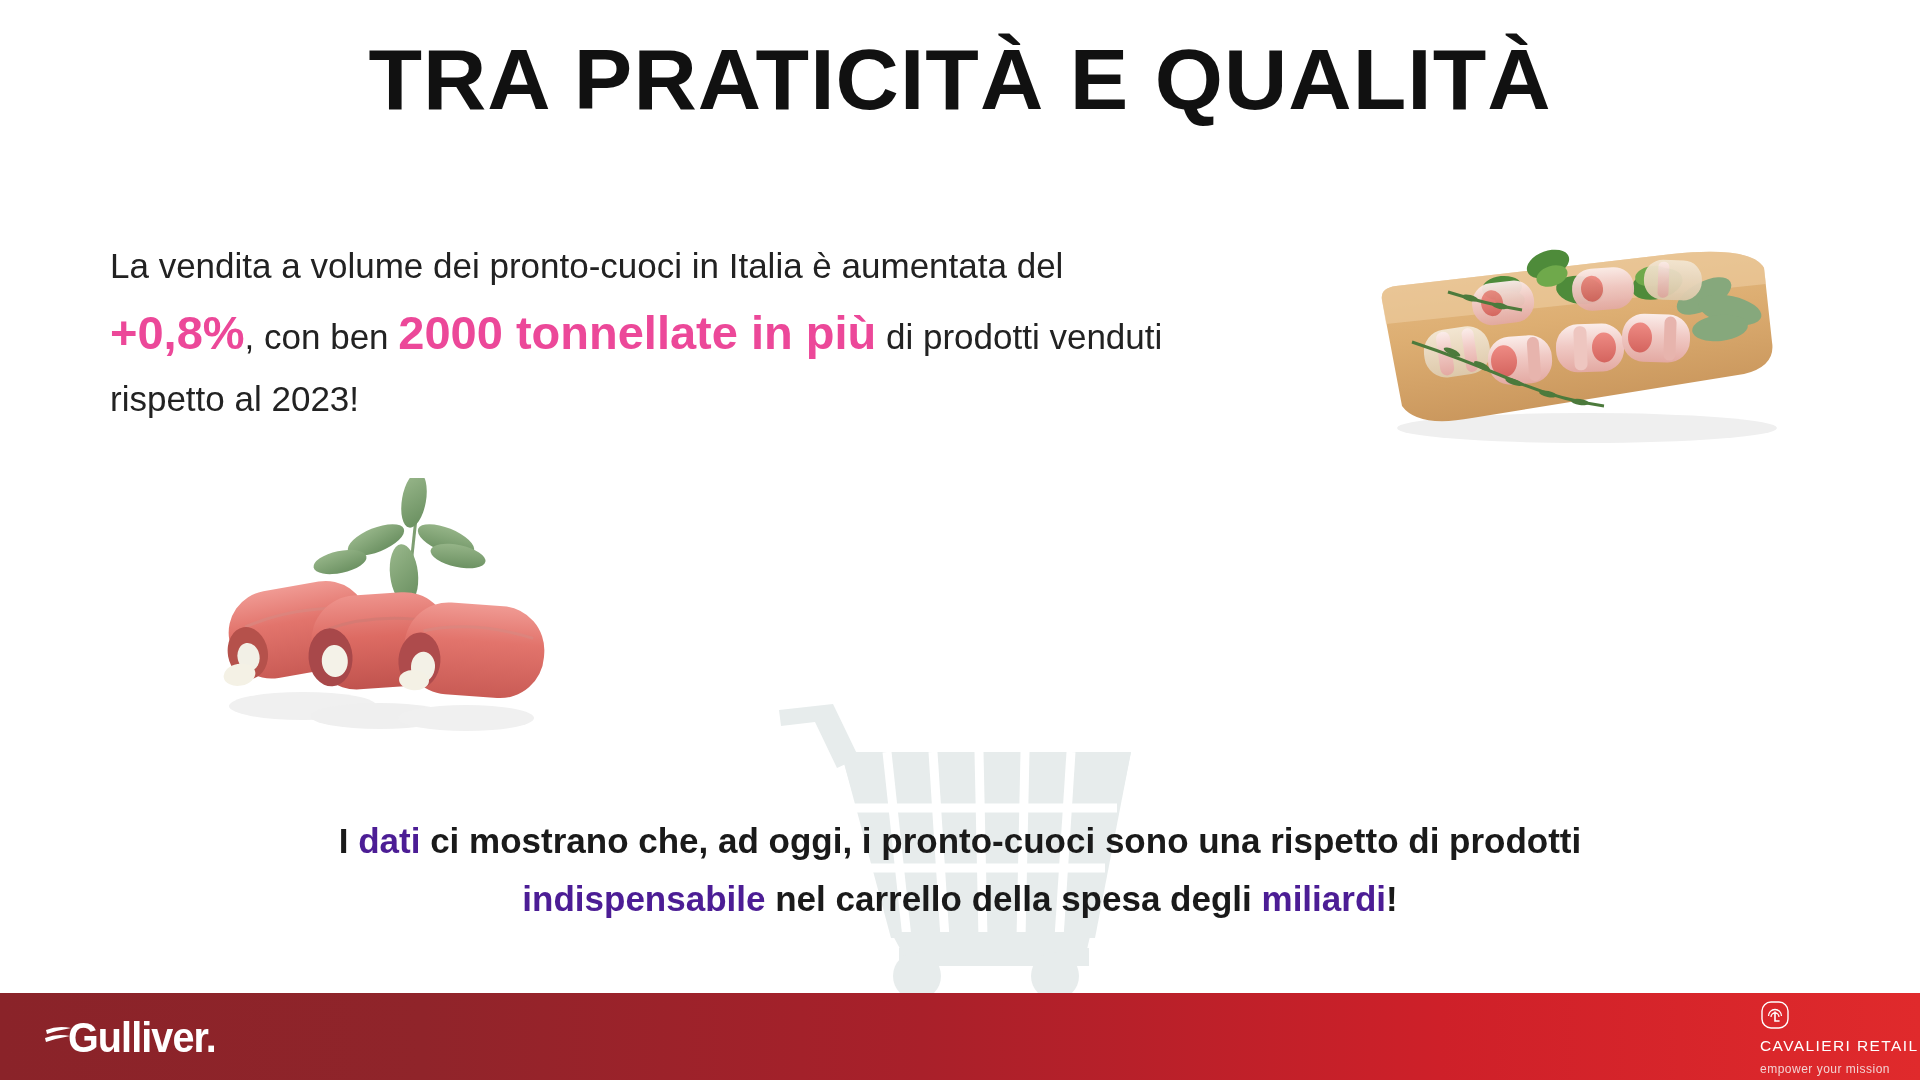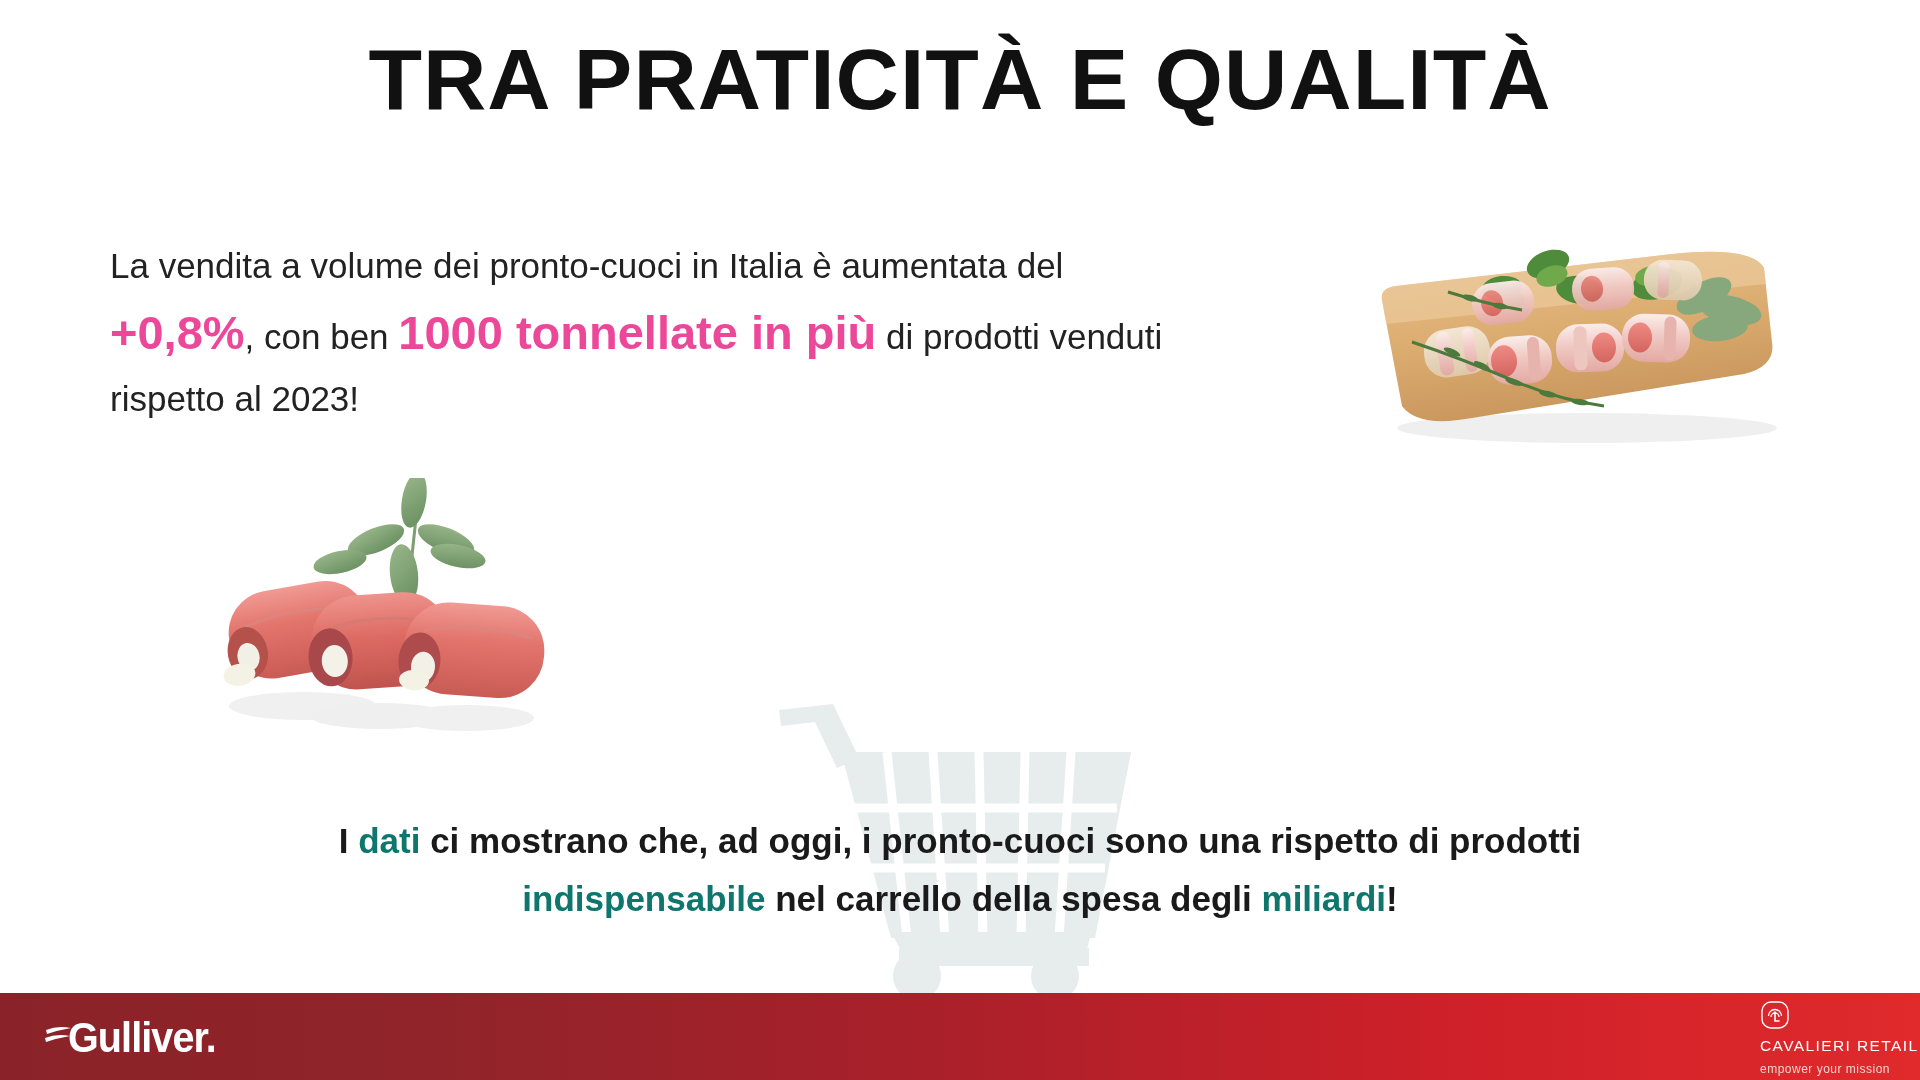--- a/index.html
+++ b/index.html
@@ -75,21 +75,21 @@
   #para-bottom {
     left:240px; top:812px;
     width:1440px;
     text-align:center;
     font-size:35px;
     line-height:1.65;
     font-weight:bold;
     color:#1a1a1a;
   }
   .red-big   { color:#ec4899; font-weight:bold; font-size:47px; }
-  .red-bold  { color:#0f766e; font-weight:bold; }
+  .red-bold  { color:#4c1d95; font-weight:bold; }
 
   
   #footer {
     position:absolute;
     left:0; top:993px;
     width:1920px; height:87px;
     background:linear-gradient(to right, #8A2329 0%, #90242A 22%, #A9202A 48%, #CE2029 75%, #E02A2C 100%);
     z-index:5;
   }
 
@@ -325,21 +325,21 @@
         <rect x="216" y="126" width="140" height="92" rx="44" fill="url(#beef1)"></rect>
         <path d="M234 156 Q284 142 344 156" stroke="#D98880" stroke-width="3" fill="none" opacity="0.7"></path>
         <ellipse cx="232" cy="186" rx="21" ry="28" fill="#AE4B4C"></ellipse>
         <ellipse cx="236" cy="192" rx="12" ry="15" fill="#F3F1E7"></ellipse>
         <ellipse cx="228" cy="206" rx="15" ry="10" fill="#F4F1E5"></ellipse>
       </g>
     </svg>
   </div>
 
   <div class="para" id="para-top">
-    <span>La vendita a volume dei pronto-cuoci in Italia è aumentata del </span><span class="red-big">+0,8%</span><span>, con ben </span><span class="red-big">1000 tonnellate in più</span><span> di prodotti venduti rispetto al 2023!</span>
+    <span>La vendita a volume dei pronto-cuoci in Italia è aumentata del </span><span class="red-big">+0,8%</span><span>, con ben </span><span class="red-big">2000 tonnellate in più</span><span> di prodotti venduti rispetto al 2023!</span>
   </div>
 
 
   <div class="para" id="para-bottom">
     <span>I </span><span class="red-bold">dati</span><span> ci mostrano che, ad oggi, i pronto-cuoci sono una rispetto di prodotti </span><span class="red-bold">indispensabile</span><span> nel carrello della spesa degli </span><span class="red-bold">miliardi</span><span>!</span>
   </div>
 
   <div id="footer"></div>
 
   <div id="gulliver-logo">

